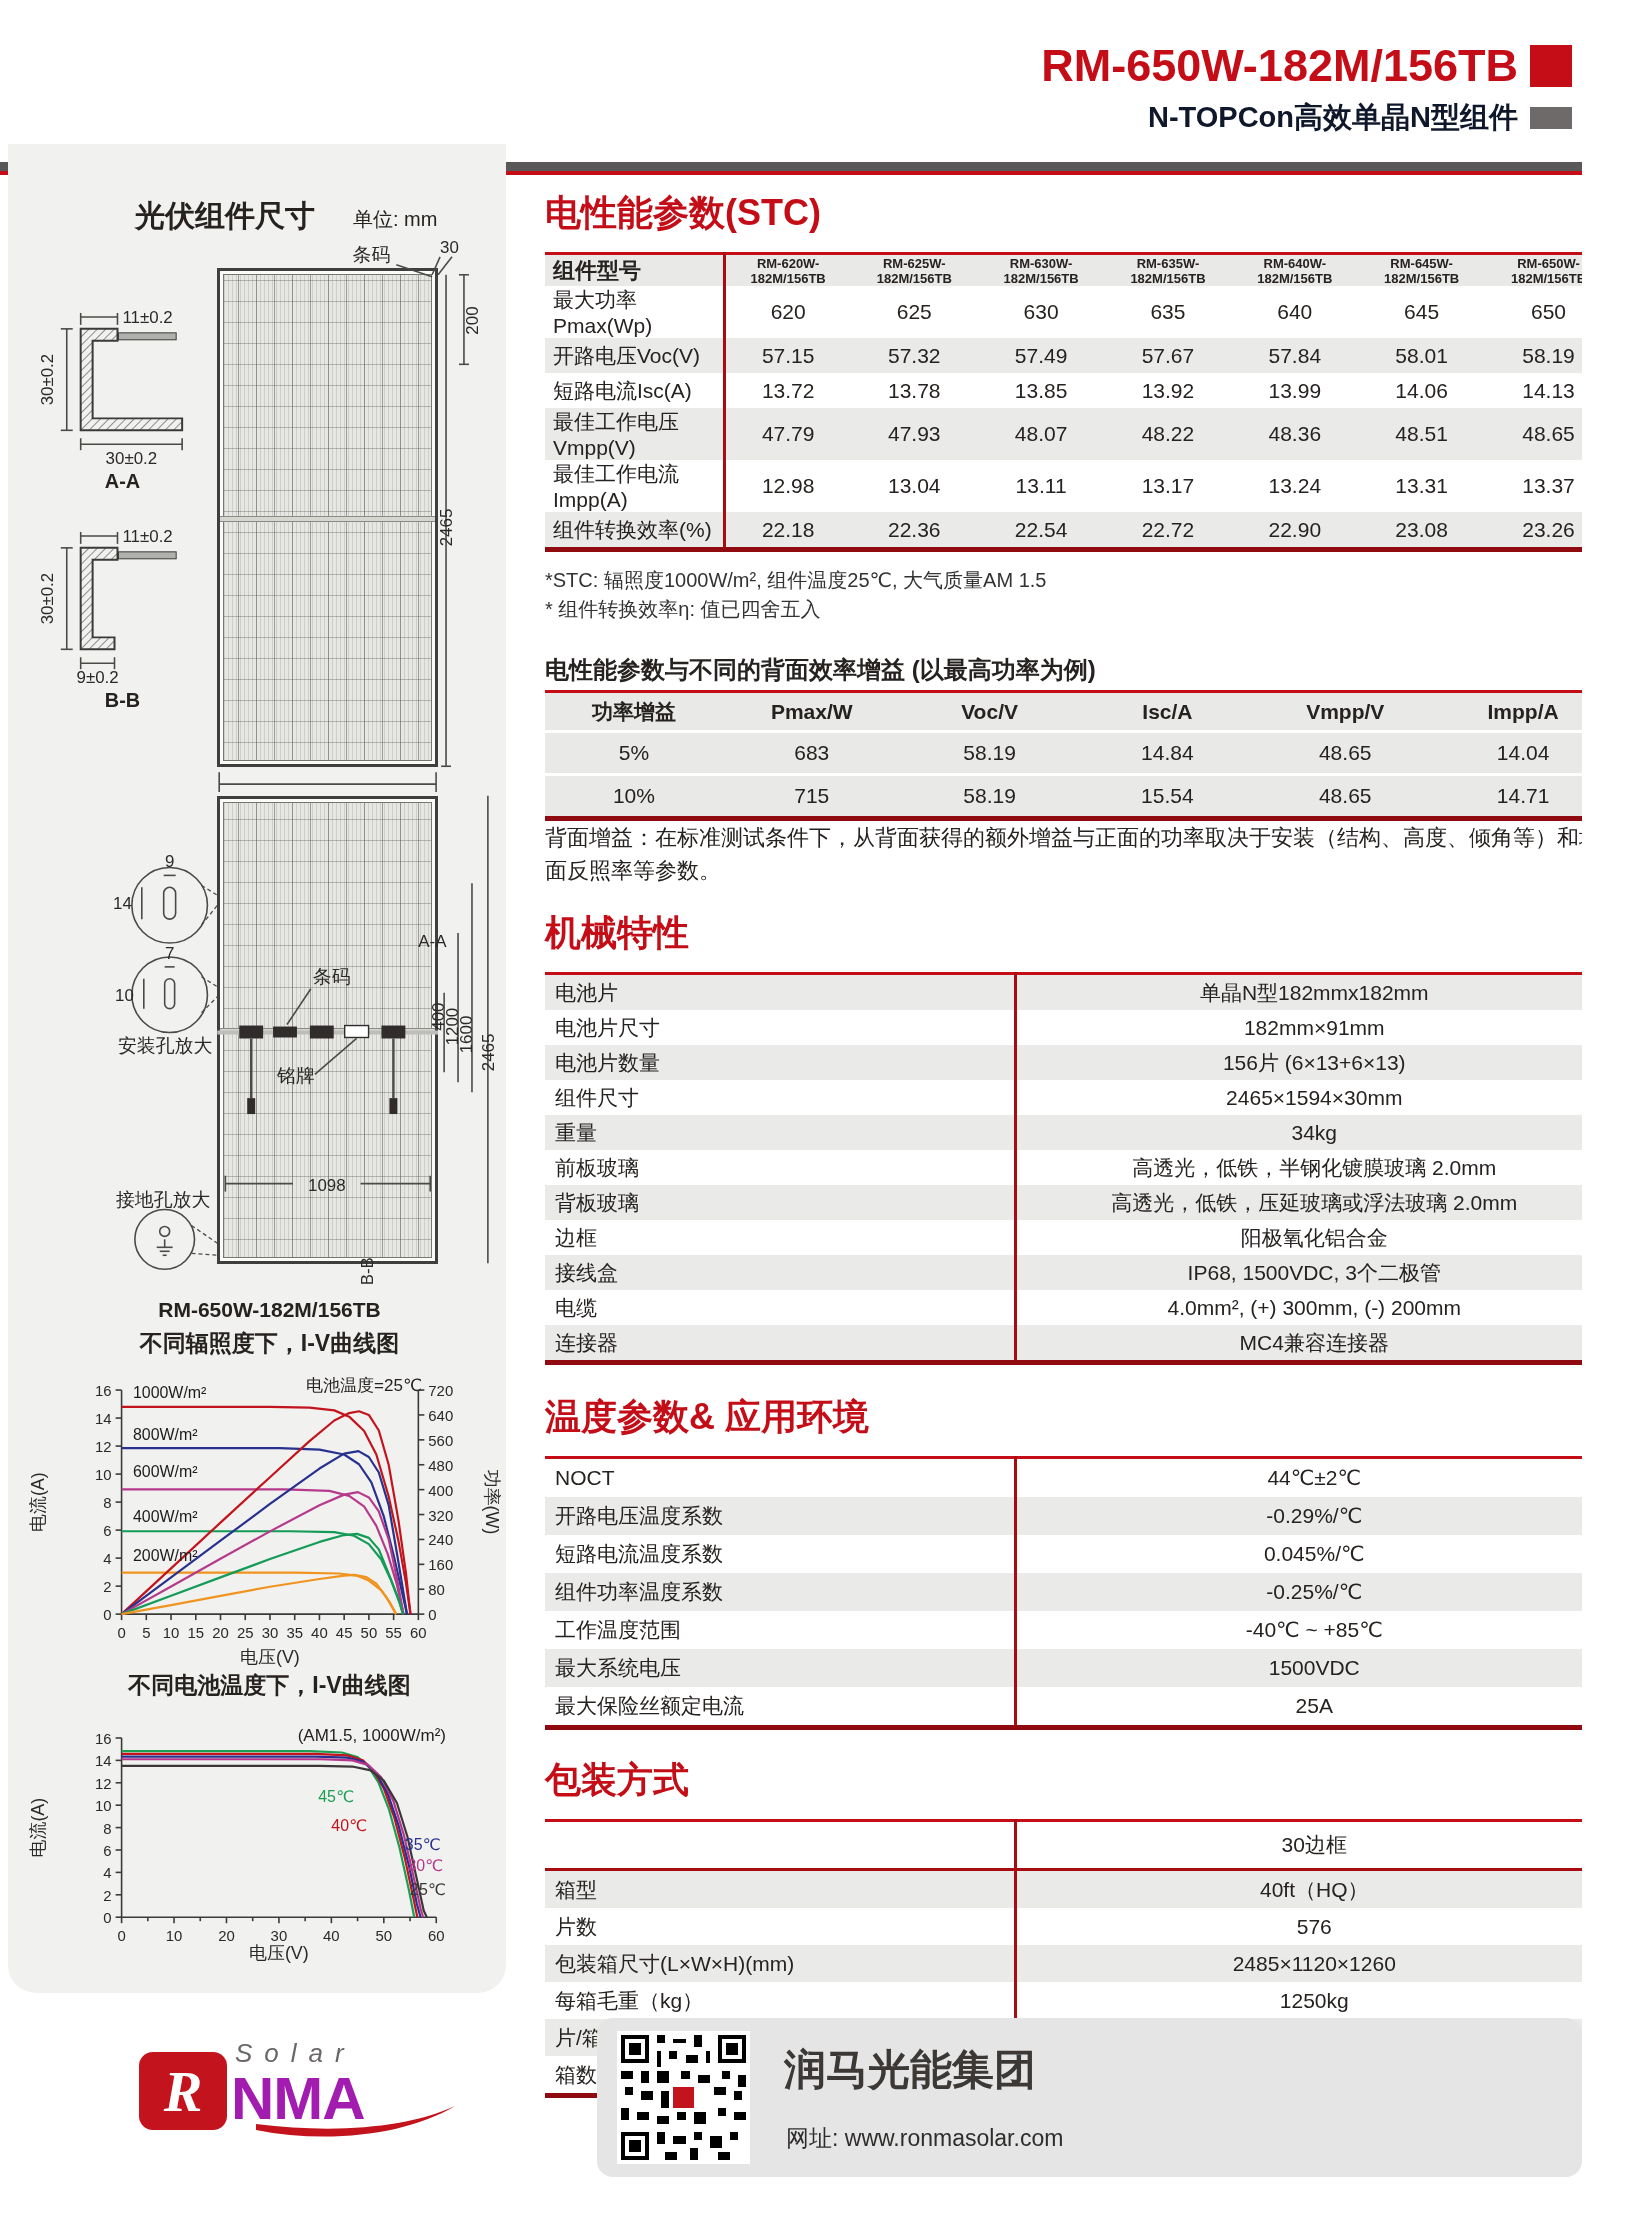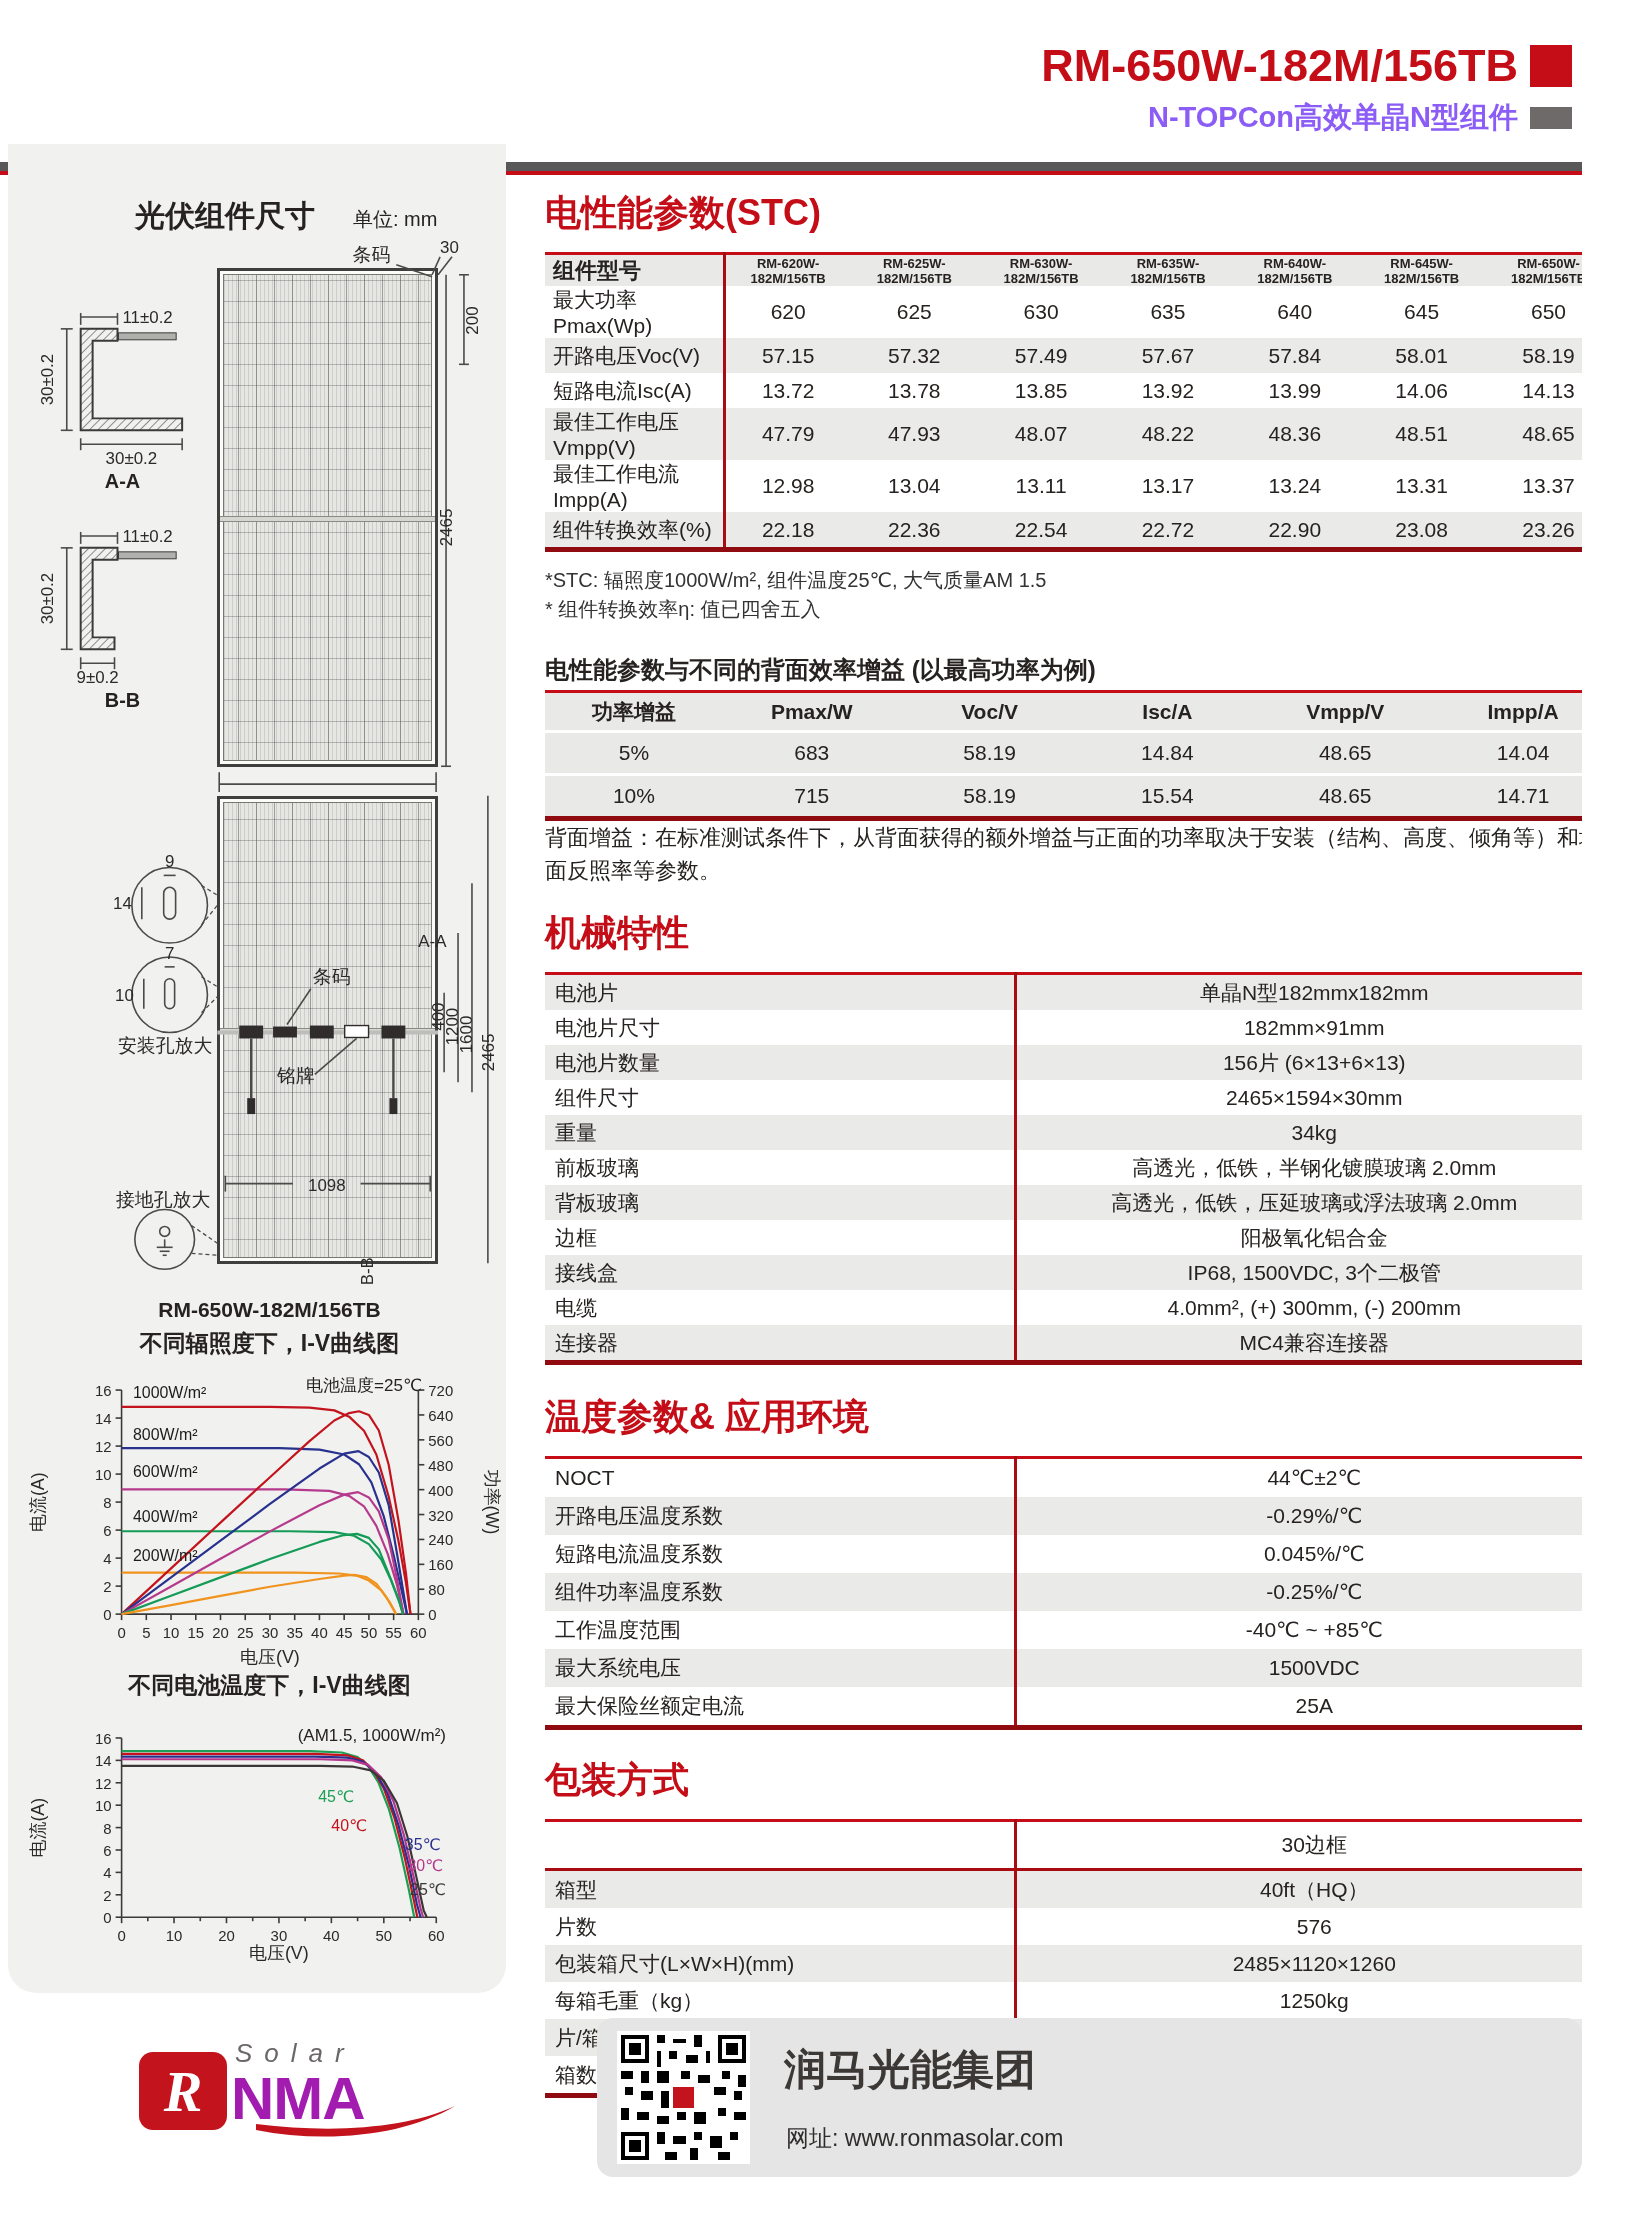--- a/index.html
+++ b/index.html
@@ -3,21 +3,21 @@
 <meta charset="utf-8">
 <style>
   html,body{margin:0;padding:0;background:#ffffff;font-family:"Liberation Sans","DejaVu Sans",sans-serif;color:#262220;}
   .page{position:relative;width:1582px;height:2230px;background:#fff;overflow:hidden;}
 
   
   .hdr{position:absolute;top:40px;right:10px;display:flex;flex-direction:column;align-items:flex-end;}
   .hdr-row{display:flex;align-items:center;gap:12px;}
   .hdr-model{font-size:45px;font-weight:bold;color:#C40D17;letter-spacing:0px;}
   .hdr-sq-red{width:42px;height:42px;background:#C40D17;}
-  .hdr-sub{font-size:29px;font-weight:bold;color:#8b5cf6;}
+  .hdr-sub{font-size:29px;font-weight:bold;color:#0f172a;}
   .hdr-sq-gray{width:42px;height:22px;background:#6E6A69;}
   .rule{position:absolute;left:0;top:162px;width:1645px;height:9px;background:#595757;border-bottom:4px solid #C40D17;}
 
   
   .panel{position:absolute;left:8px;top:144px;width:498px;height:1849px;background:#f1f1ef;border-radius:0 0 28px 28px;}
   .lp-title{position:absolute;left:127px;top:52px;font-size:30px;font-weight:bold;color:#262220;}
   .lp-unit{position:absolute;left:345px;top:62px;font-size:20px;color:#262220;}
   .xsec{position:absolute;}
   svg text{font-family:"Liberation Sans","DejaVu Sans",sans-serif;}
   .d-txt{font-size:17px;fill:#2c2a29;}

